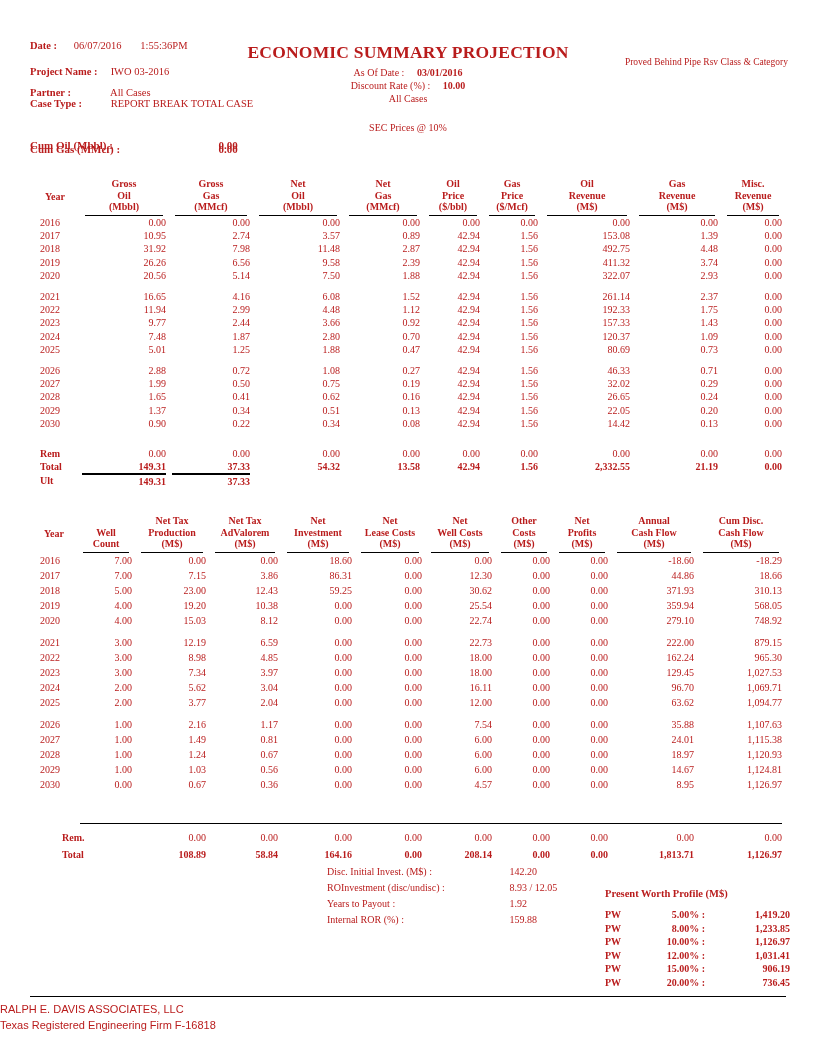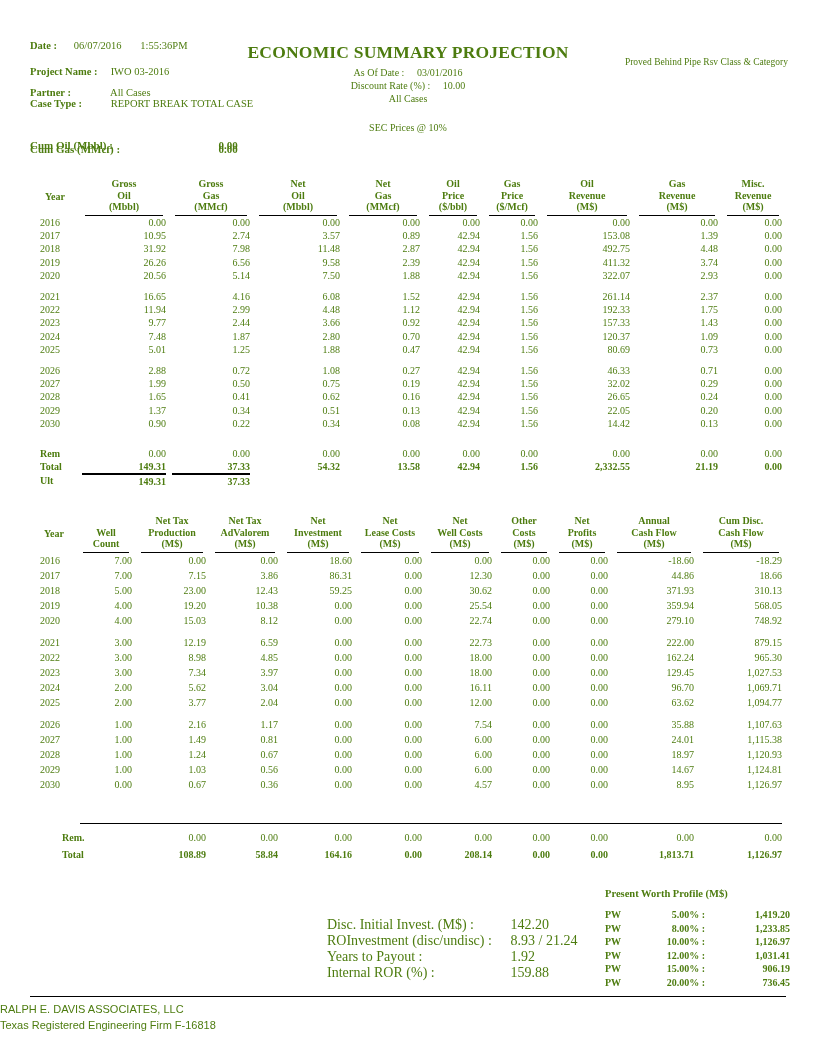--- a/index.html
+++ b/index.html
@@ -1,33 +1,33 @@
 <!DOCTYPE html>
 <html><head>
 <meta charset="utf-8">
 <style>
   html,body{margin:0;padding:0;background:#ffffff;}
-  .page{position:relative;width:816px;height:1056px;background:#fff;color:#4d7c0f;
+  .page{position:relative;width:816px;height:1056px;background:#fff;color:#b91c1c;
         font-family:"Liberation Serif","DejaVu Serif",serif;overflow:hidden;}
   .abs{position:absolute;}
   .b{font-weight:bold;}
 
   
   .date-row{top:40px;left:30px;font-size:10.5px;}
   .date-row .lbl{font-weight:bold;}
   .date-row .v1{margin-left:14px;}
   .date-row .v2{margin-left:16px;}
   .doc-title{top:42px;left:0;width:100%;text-align:center;font-size:17.5px;font-weight:bold;letter-spacing:0.2px;}
   .category{top:57px;right:28px;font-size:9.5px;}
   .info-row{left:30px;font-size:10.5px;}
   .info-row .lbl{display:inline-block;width:78px;font-weight:bold;}
   .ir1{top:66px;} .ir2{top:87px;} .ir3{top:98px;}
   .center-block{top:66px;left:208px;width:400px;text-align:center;font-size:10px;}
   .center-block .row{line-height:13px;}
-  .center-block .val{margin-left:10px;}
+  .center-block .val{margin-left:10px;font-weight:bold;}
   .sec-prices{top:122px;left:0;width:100%;text-align:center;font-size:10px;}
   .cum-row{left:30px;font-size:11px;font-weight:bold;}
   .cum1{top:139px;} .cum2{top:143px;}
   .cum-row .lbl{display:inline-block;width:130px;}
   .cum-row .val{display:inline-block;width:75px;text-align:right;}
 
   
   .tblwrap1{top:170px;left:28px;width:760px;}
   .tblwrap2{top:503px;left:28px;width:760px;}
   table{border-collapse:separate;border-spacing:6px 0;table-layout:fixed;width:100%;}
@@ -42,21 +42,21 @@
   #table1 td{line-height:13.4px;}
   #table2 td{line-height:15px;}
   td.yr{text-align:left;padding-left:6px;}
   td.ind{padding-left:28px;}
   tr.sp td{padding:0;line-height:normal;}
   td.thick{border-top:2.5px solid #000;}
   td.dl{border-bottom:1.5px solid #000;height:3px;}
   #table2 tr.lblrow td{line-height:17px;}
 
   
-  .stats{top:917px;left:327px;font-size:14px;}
+  .stats{top:864px;left:327px;font-size:10px;}
   .stats .row{line-height:16px;}
   .stats .lbl{display:inline-block;width:180px;}
   .pw-block{top:888px;left:605px;width:185px;font-size:10px;}
   .pw-title{font-weight:bold;font-size:10.5px;margin-bottom:9px;}
   .pw-row{display:flex;line-height:13.5px;font-weight:bold;}
   .pw-row .pw{width:28px;text-align:left;}
   .pw-row .rate{width:72px;text-align:right;}
   .pw-row .val{flex:1;text-align:right;}
 
   
@@ -768,21 +768,21 @@
       </table>
   </div>
 
   <div class="abs stats">
     <div class="row">
       <span class="lbl">Disc. Initial Invest. (M$) :</span>
       <span>142.20</span>
     </div>
     <div class="row">
       <span class="lbl">ROInvestment (disc/undisc) :</span>
-      <span>8.93  / 21.24</span>
+      <span>8.93  / 12.05</span>
     </div>
     <div class="row">
       <span class="lbl">Years to Payout :</span>
       <span>1.92</span>
     </div>
     <div class="row">
       <span class="lbl">Internal ROR (%) :</span>
       <span>159.88</span>
     </div>
   </div>

